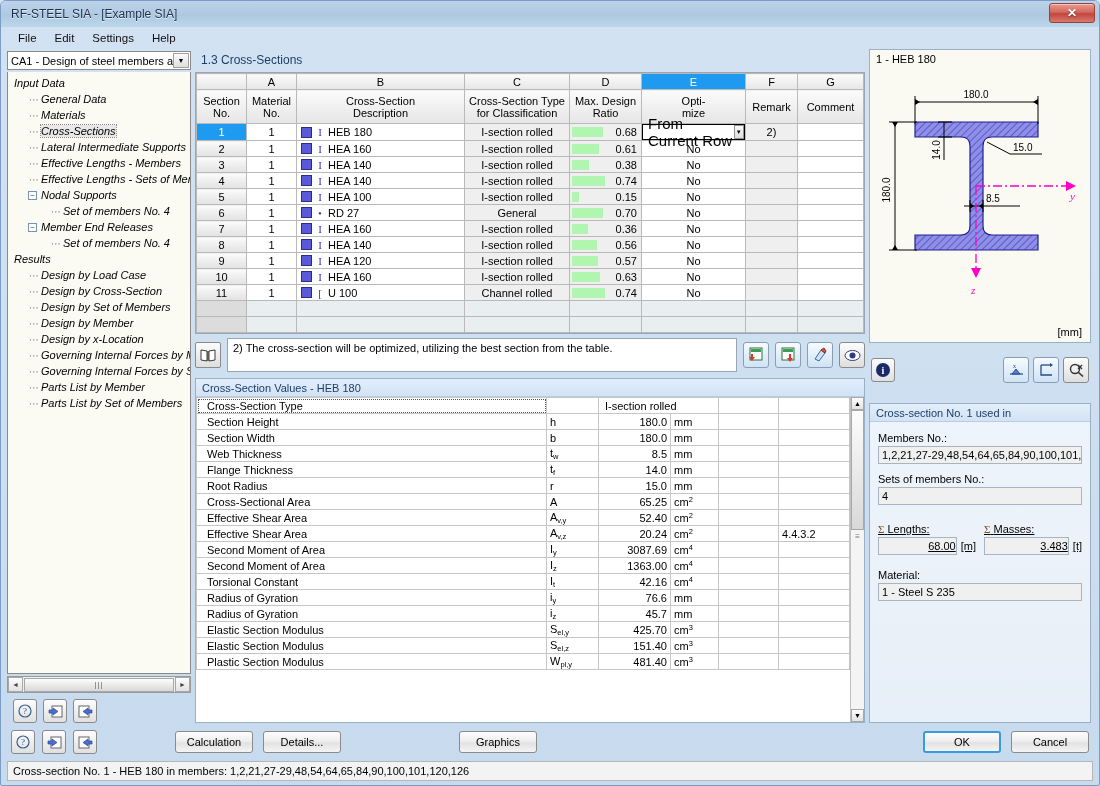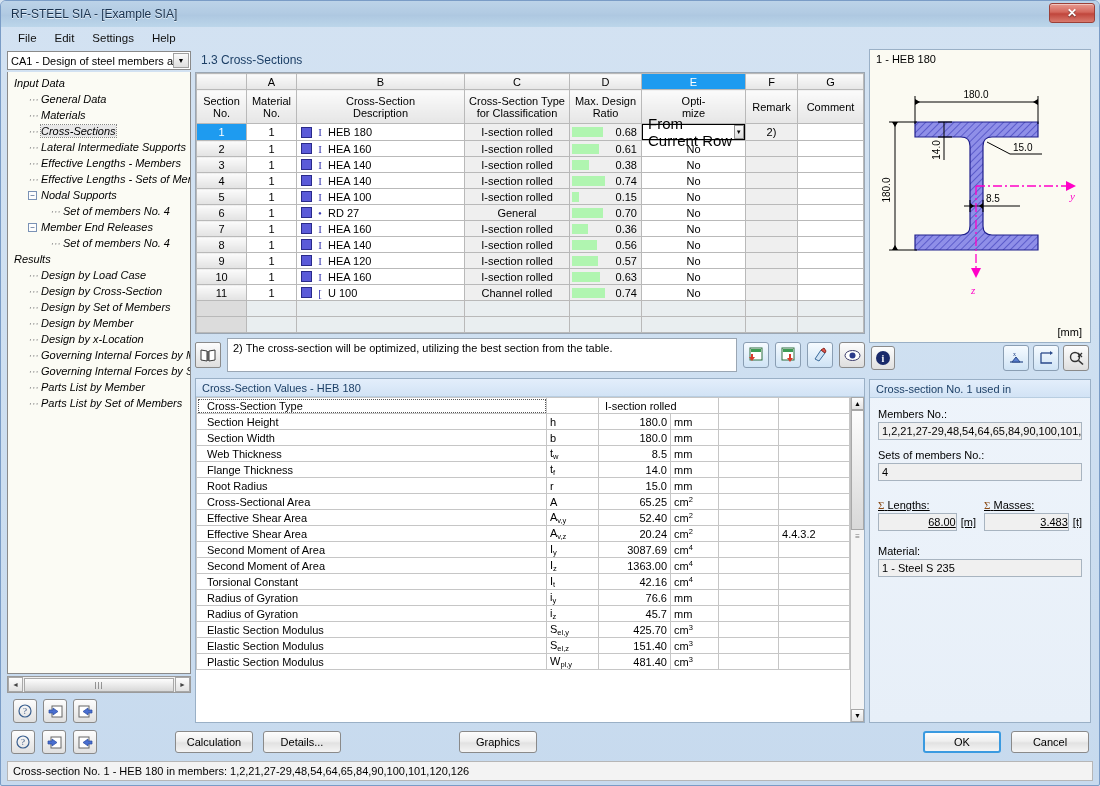--- a/index.html
+++ b/index.html
@@ -166,21 +166,21 @@
     display:flex; flex-direction:column; }
   .vscroll .ar { height:13px; background:linear-gradient(to bottom,#fdfdfd,#e2e2e2);
     border:1px solid #a8a8a8; display:flex; align-items:center; justify-content:center; font-size:7px;}
   .vscroll .track { flex:1 1 auto; position:relative; background:#f4f4f4; }
   .vscroll .thumb { position:absolute; left:0; right:0; top:0; height:120px;
     background:linear-gradient(to bottom,#fdfdfd,#d8d8d8); border:1px solid #a8a8a8; }
   .vscroll .grip { position:absolute; left:0; right:0; top:120px; height:12px;
     display:flex; align-items:center; justify-content:center; font-size:8px; color:#777;}
 
   
-  .right { width:224px; flex:0 0 224px; display:flex; flex-direction:column; padding-right:2px;}
+  .right { width:224px; flex:0 0 224px; display:flex; flex-direction:column; padding-right:2px;gap:12px;}
   .gfx-panel { border:1px solid #9ab0c6; background:#fbfaf2; height:294px; flex:0 0 294px;
     position:relative; overflow:hidden;}
   .gfx-title { position:absolute; left:6px; top:3px; font-size:11px; color:#000; }
   .gfx-unit { position:absolute; right:8px; bottom:4px; font-size:11px; color:#000; }
   .gfx-bar { height:30px; flex:0 0 30px; display:flex; align-items:center; justify-content:space-between;
     padding:2px 2px 2px 2px; }
   .gfx-bar .right-group { display:flex; gap:4px; }
   .used-panel { margin-top:6px; flex:1 1 auto; border:1px solid #9ab0c6;
     background:linear-gradient(to bottom,#eef4fb,#e7eff8); display:flex; flex-direction:column; min-height:0;}
   .used-head { height:18px; flex:0 0 18px; background:linear-gradient(to bottom,#e3eefb,#d2e3f5);

